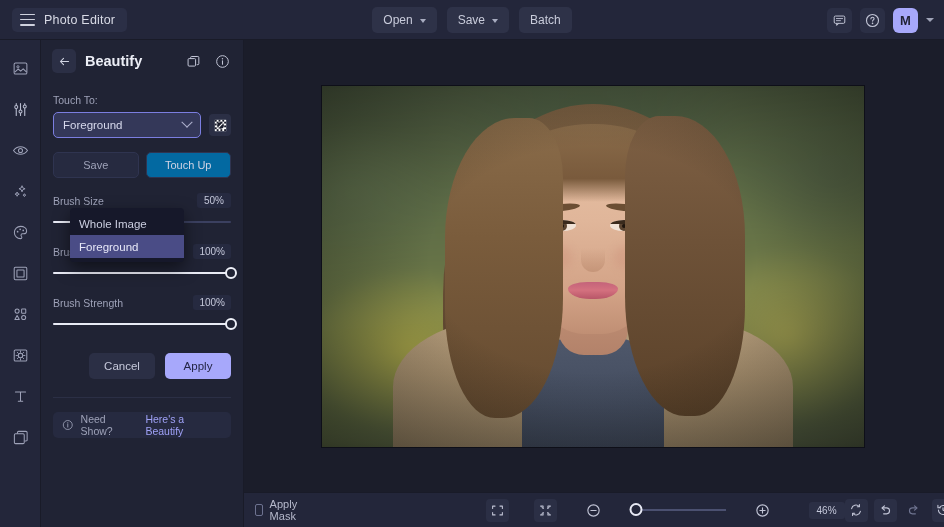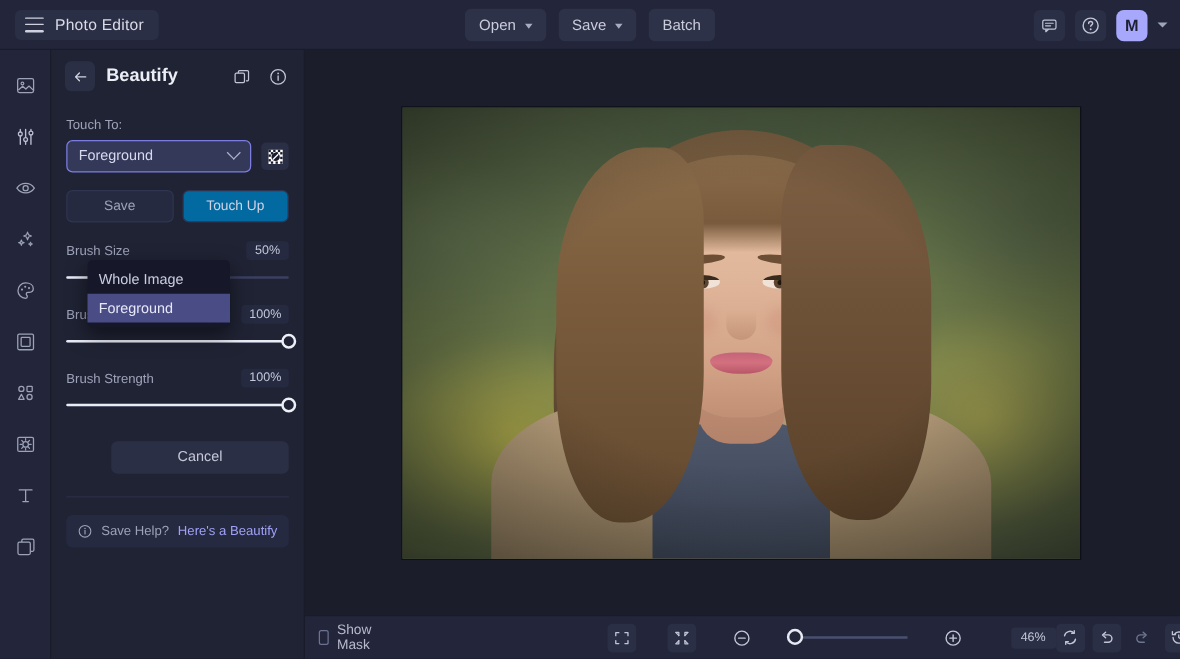--- a/index.html
+++ b/index.html
@@ -508,31 +508,32 @@
         </div>
         <div class="track">
           <div class="track-line"></div>
           <div class="track-fill" style="width:100%"></div>
           <div class="knob" style="left:100%"></div>
         </div>
       </div>
 
       <div class="btn-row">
         <button class="btn btn-cancel">Cancel</button>
+        <button class="btn btn-apply">Apply</button>
       </div>
 
       <div class="divider"></div>
 
       <div class="help-bar">
         <svg width="12" height="12" viewBox="0 0 18 18" fill="none">
           <circle cx="9" cy="9" r="7" stroke="#9ea2b8" stroke-width="1.3"></circle>
           <path d="M9 8.1v4.2" stroke="#9ea2b8" stroke-width="1.4" stroke-linecap="round"></path>
           <circle cx="9" cy="5.7" r=".9" fill="#9ea2b8"></circle>
         </svg>
-        <span class="help-txt">Save Help?</span>
+        <span class="help-txt">Need Show?</span>
         <span class="help-link">Here's a Beautify</span>
       </div>
     </div>
 
     <div class="dropdown">
       <div class="dd-item">Whole Image</div>
       <div class="dd-item sel">Foreground</div>
     </div>
   </div>
 
@@ -564,21 +565,21 @@
         <div class="hair-front-l"></div>
         <div class="hair-front-r"></div>
       </div>
       <div class="photo-vig"></div>
     </div>
   </div>
 
   <div class="bottombar">
     <div class="checkrow">
       <span class="checkbox"></span>
-      <span class="checklabel">Show Mask</span>
+      <span class="checklabel">Apply Mask</span>
     </div>
 
     <div class="zoomtools">
       <div class="zbtn boxed">
         <svg width="13" height="13" viewBox="0 0 16 16" fill="none">
           <path d="M2 5.6V2.6h3M11 2.6h3v3M14 10.4v3h-3M5 13.4H2v-3" stroke="#c2c5d6" stroke-width="1.3" stroke-linecap="round" stroke-linejoin="round"></path>
         </svg>
       </div>
       <div class="zbtn boxed">
         <svg width="13" height="13" viewBox="0 0 16 16" fill="none">

